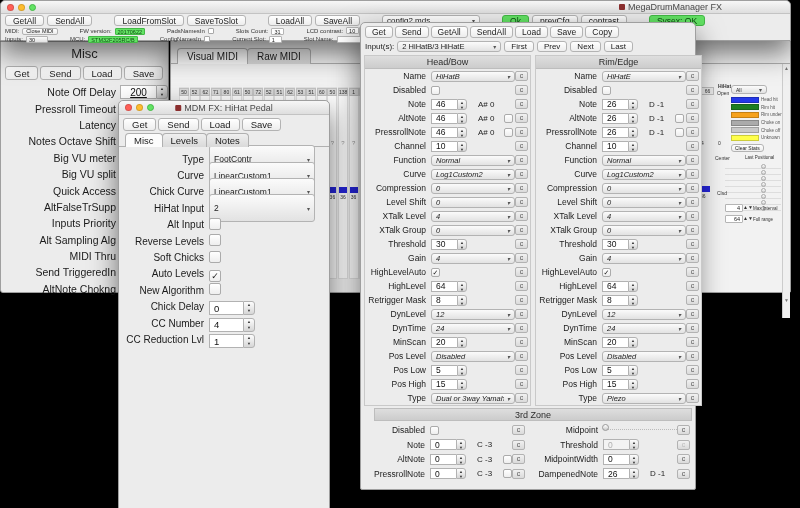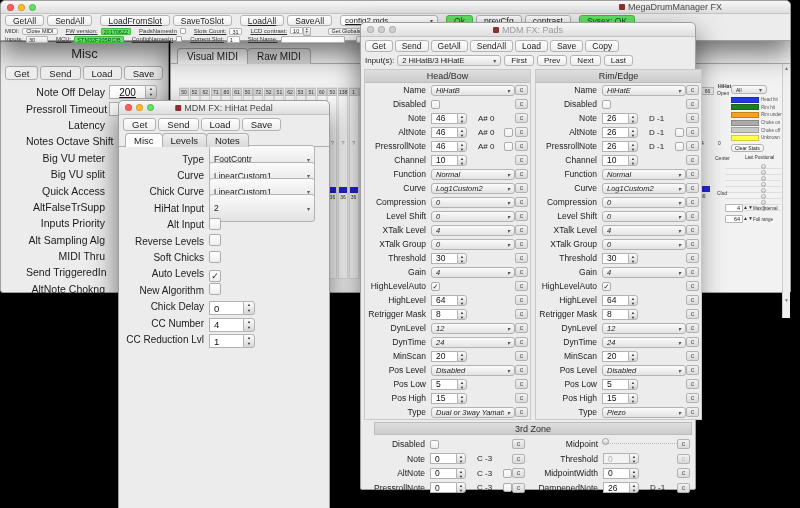--- a/index.html
+++ b/index.html
@@ -32,38 +32,38 @@
 
 
 #main-window{left:0;top:0;width:791px;height:41px;border-radius:5px 5px 0 0;}
 #main-window .titlebar{height:13px;}
 #main-window .title-text{left:auto;right:68px;transform:none;}
 .trow{display:flex;align-items:center;padding-left:4px;}
 #main-row1{height:13px;gap:3px;}
 #main-row1 .btn{height:11px;font-size:8.5px;padding:0 7px;}
 #main-row1 .combo{width:98px;height:11px;}
 #main-row1 .combo-val{font-size:8px;}
-.g1{margin-left:5px;text-decoration:underline;}
+.g1{margin-left:19px;}
 .trow.tiny{height:8px;gap:3px;font-size:6px;color:#333;}
 .trow.tiny .btn{height:7px;font-size:5.5px;padding:0 3px;border-radius:2px;}
 .tfield{background:#fff;border:1px solid #b5b5b5;border-radius:1px;height:7px;line-height:6px;font-size:5.5px;padding:0 2px;min-width:13px;color:#222;}
 .tfield.greenf{background:#63e364;border-color:#43b946;color:#114d16;}
 .tcheck{width:6px;height:6px;border:1px solid #a8a8a8;background:#fff;border-radius:1px;display:inline-block;font-size:5px;line-height:5px;text-align:center;color:#222;}
 .tcombo{height:7px;background:linear-gradient(#fbfbfb,#e2e2e2);border:1px solid #b3b3b3;border-radius:1px;font-size:5.5px;line-height:6px;padding:0 2px;min-width:22px;color:#222;}
 .tspin{display:inline-flex;}
 .tspin .tst{font-size:3.5px;line-height:3.5px;color:#444;background:linear-gradient(#fdfdfd,#d6d6d6);border:1px solid #b2b2b2;border-radius:0 1px 1px 0;display:flex;flex-direction:column;justify-content:center;padding:0 1px;}
 
 
 #misc-window{left:0;top:41px;width:169px;height:252px;border-radius:0 0 3px 3px;z-index:1;}
 #misc-title{text-align:center;font-size:13px;color:#2c2c2c;padding-top:4px;height:24px;}
 #misc-buttons{display:flex;gap:2px;padding-left:4px;}
 #misc-buttons .btn{height:14px;font-size:9.5px;padding:0 8px;}
 #misc-rows{margin-top:4px;}
 .misc-row{display:flex;align-items:center;height:16.4px;}
-.misc-label{width:108px;text-align:right;font-size:10.5px;color:#1b1b1b;padding-right:4px;white-space:nowrap;padding-left:25px;}
+.misc-label{width:119px;text-align:right;font-size:10.5px;color:#1b1b1b;padding-right:4px;white-space:nowrap;padding-left:25px;}
 .misc-row .spin{height:14px;}
 .misc-row .spin-field{width:36px;font-size:10px;justify-content:center;padding-left:0;text-decoration:underline;}
 .misc-row .spin-btns{width:12px;}
 
 
 #visual-window{left:170px;top:37px;width:621px;height:256px;z-index:2;background:#f2f2f2;}
 #visual-tabs{margin-top:10px;}
 #visual-content{position:relative;height:100%;}
 .strip{position:absolute;top:23px;width:10px;height:192px;background:#fff;border:1px solid #e2e2e2;}
 .strip-head{position:absolute;top:0;left:-1px;right:-1px;height:8px;background:#d9d9d9;border:1px solid #c2c2c2;font-size:5px;line-height:7px;text-align:center;color:#333;overflow:hidden;}
@@ -523,31 +523,20 @@
             <span class="spin-btns">
               <span>▲</span>
               <span>▼</span>
             </span>
           </span></span>
       </div>
     </div>
 </div>
 
 <div class="window" id="pads-window">
-  <div class="titlebar">
-    <div class="lights">
-      <span class="light inactive"></span>
-      <span class="light inactive"></span>
-      <span class="light inactive"></span>
-    </div>
-    <span class="title-text dim">
-      <span class="title-icon"></span>
-      <span>MDM FX: Pads</span>
-    </span>
-  </div>
   <div id="pads-buttons">
     <span class="btn">Get</span>
     <span class="btn">Send</span>
     <span class="btn">GetAll</span>
     <span class="btn">SendAll</span>
     <span class="btn">Load</span>
     <span class="btn">Save</span>
     <span class="btn">Copy</span>
   </div>
   <div id="pads-inputrow">

